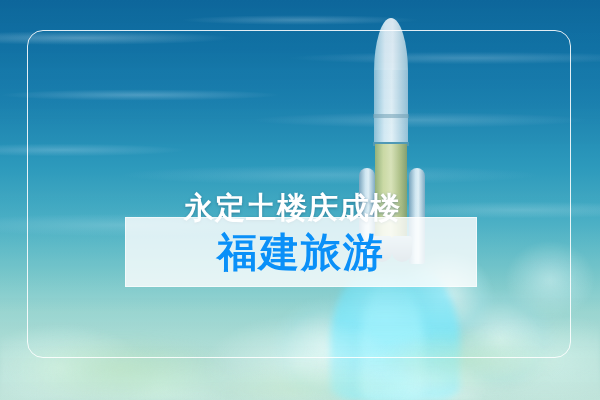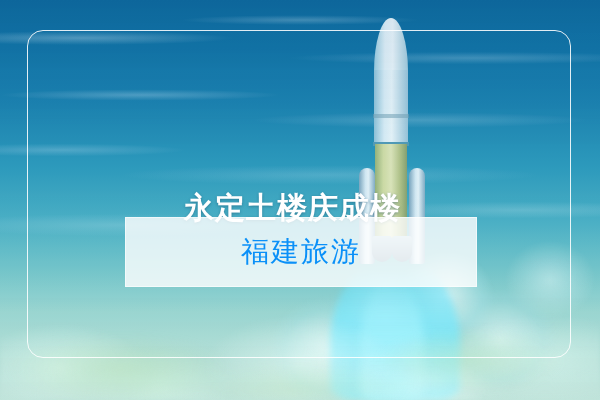--- a/index.html
+++ b/index.html
@@ -209,22 +209,22 @@
     height: 70px;
     background: rgba(255,255,255,.80);
     border: 1px solid rgba(255,255,255,.55);
     box-sizing: border-box;
     display: flex;
     align-items: center;
     justify-content: center;
   }
   .banner-text {
     color: #0a90f8;
-    font-size: 28px;
-    font-weight: normal;
+    font-size: 40px;
+    font-weight: bold;
     letter-spacing: 2px;
     line-height: 1;
   }
 </style>
 </head>
 <body>
 
 <div id="stage">
 
   <div class="bg-layer sky"></div>

